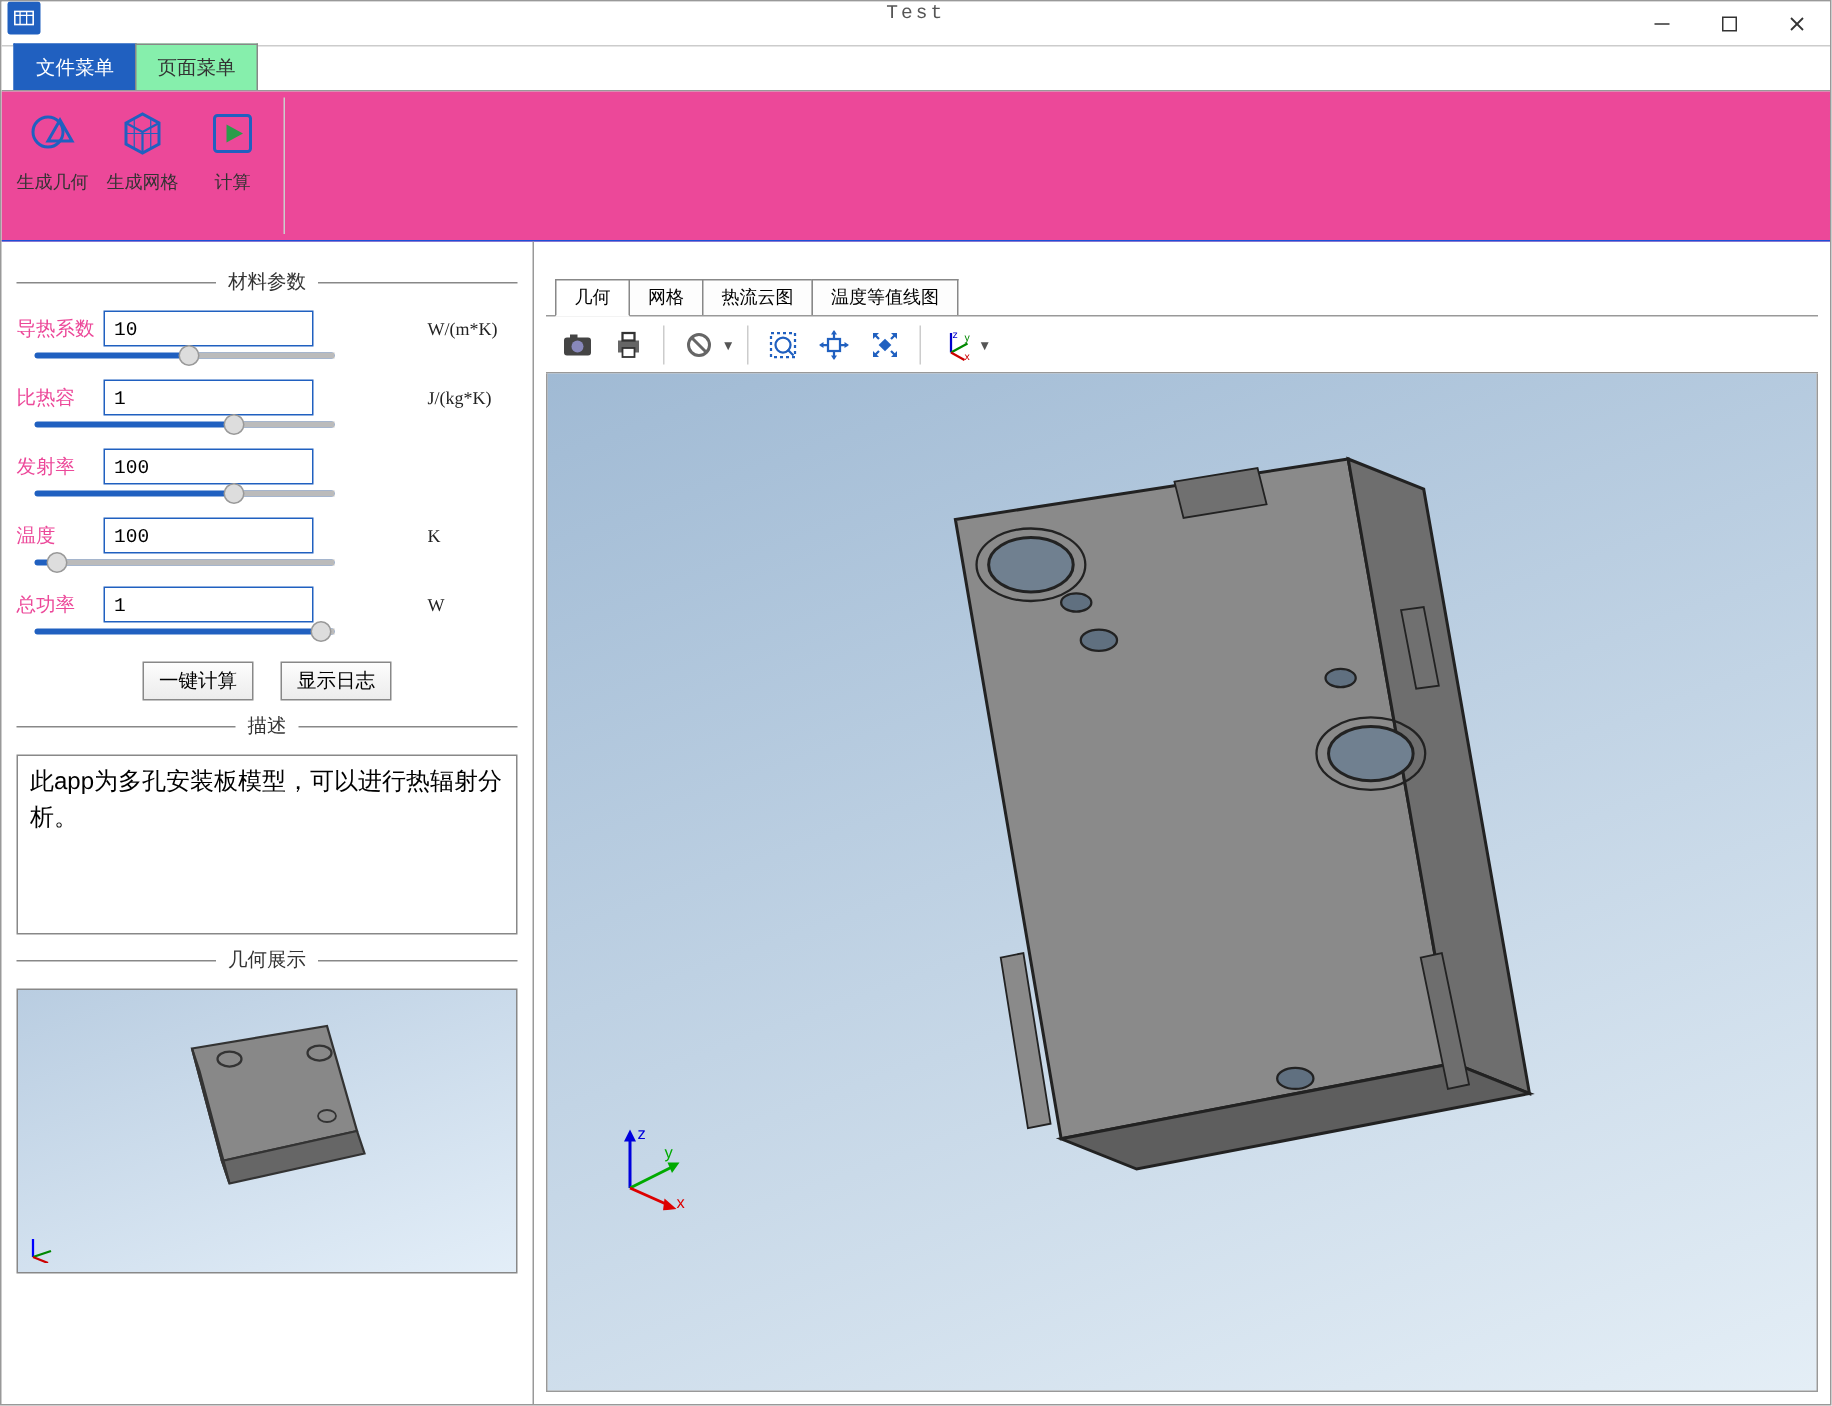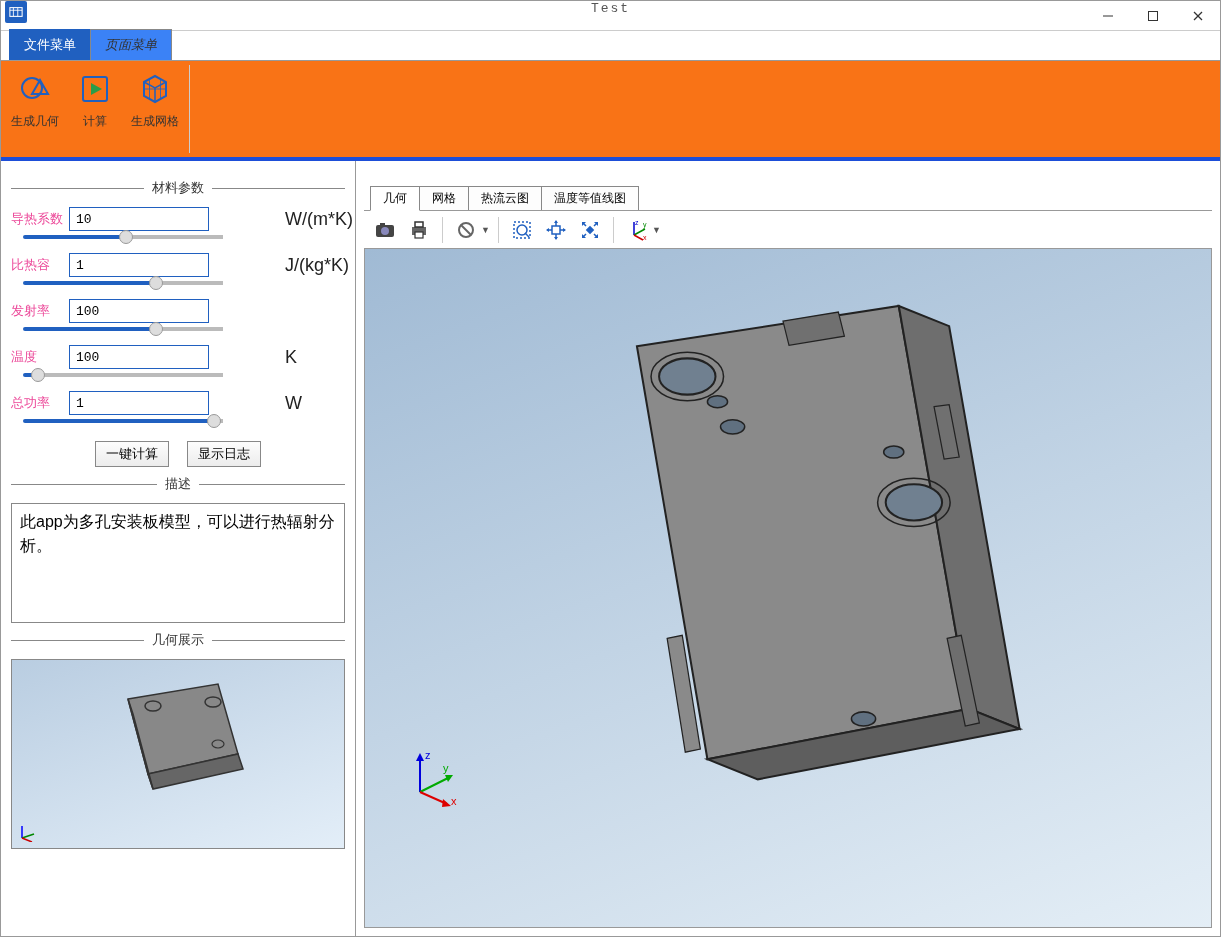--- a/index.html
+++ b/index.html
@@ -66,31 +66,30 @@
   font-size: 13px;
   margin-right: -1px;
   position: relative;
 }
 .menutab.active {
   background: #2060c0;
   color: #fff;
   border-color: #2060c0;
 }
 .menutab:not(.active) {
-  background: #3b82f6;
-  font-style: italic;
+  background: #86efac;
 }
 
 
 .ribbon {
   height: 100px;
-  border-bottom: 4px solid #1d4ed8;
+  border-bottom: 1px solid #1d4ed8;
   display: flex;
   padding: 4px 6px;
-  background: #f97316;
+  background: #ec4899;
 }
 .ribbon-group {
   display: flex;
   gap: 4px;
   border-right: 1px solid #ccc;
   padding-right: 6px;
   margin-right: 6px;
 }
 .ribbon-btn {
   width: 56px;
@@ -144,23 +143,24 @@
 .param-input {
   width: 140px;
   height: 24px;
   border: 1px solid #2060c0;
   padding: 2px 6px;
   font-family: "Courier New", monospace;
   font-size: 13px;
 }
 .param-unit {
   margin-left: auto;
-  font-size: 18px;
+  font-size: 12px;
   color: #222;
   width: 60px;
+  font-family: Liberation Serif, serif;
 }
 .slider-row {
   margin: 4px 0 14px 12px;
   width: 200px;
   position: relative;
 }
 .slider-track {
   height: 4px;
   background: #2060c0;
   border-radius: 2px;
@@ -314,35 +314,35 @@
         <svg width="34" height="34" viewBox="0 0 34 34">
           <circle cx="14" cy="16" r="10" fill="none" stroke="#2060c0" stroke-width="2"></circle>
           <polygon points="22,8 30,22 14,22" fill="none" stroke="#2060c0" stroke-width="2"></polygon>
         </svg>
       </div>
       <div class="ribbon-label">生成几何</div>
     </div>
     <div class="ribbon-btn">
       <div class="ribbon-icon">
         <svg width="34" height="34" viewBox="0 0 34 34">
-          <rect x="5" y="5" width="24" height="24" rx="2" fill="none" stroke="#2060c0" stroke-width="2"></rect>
-          <polygon points="13,11 13,23 24,17" fill="#2a9d4a"></polygon>
-        </svg>
-      </div>
-      <div class="ribbon-label">计算</div>
+          <path d="M6 10 L17 4 L28 10 L28 24 L17 30 L6 24 Z" fill="none" stroke="#2060c0" stroke-width="2"></path>
+          <path d="M6 10 L17 16 L28 10 M17 16 L17 30" fill="none" stroke="#2060c0" stroke-width="1.5"></path>
+          <path d="M11.5 7 L11.5 27 M22.5 7 L22.5 27 M6 17 L28 17" stroke="#2060c0" stroke-width="0.8"></path>
+        </svg>
+      </div>
+      <div class="ribbon-label">生成网格</div>
     </div>
     <div class="ribbon-btn">
       <div class="ribbon-icon">
         <svg width="34" height="34" viewBox="0 0 34 34">
-          <path d="M6 10 L17 4 L28 10 L28 24 L17 30 L6 24 Z" fill="none" stroke="#2060c0" stroke-width="2"></path>
-          <path d="M6 10 L17 16 L28 10 M17 16 L17 30" fill="none" stroke="#2060c0" stroke-width="1.5"></path>
-          <path d="M11.5 7 L11.5 27 M22.5 7 L22.5 27 M6 17 L28 17" stroke="#2060c0" stroke-width="0.8"></path>
-        </svg>
-      </div>
-      <div class="ribbon-label">生成网格</div>
+          <rect x="5" y="5" width="24" height="24" rx="2" fill="none" stroke="#2060c0" stroke-width="2"></rect>
+          <polygon points="13,11 13,23 24,17" fill="#2a9d4a"></polygon>
+        </svg>
+      </div>
+      <div class="ribbon-label">计算</div>
     </div>
   </div>
 </div>
 
 <div class="body">
 
   <div class="sidebar">
 
     <div class="fieldset-title">
       <div class="line"></div>

